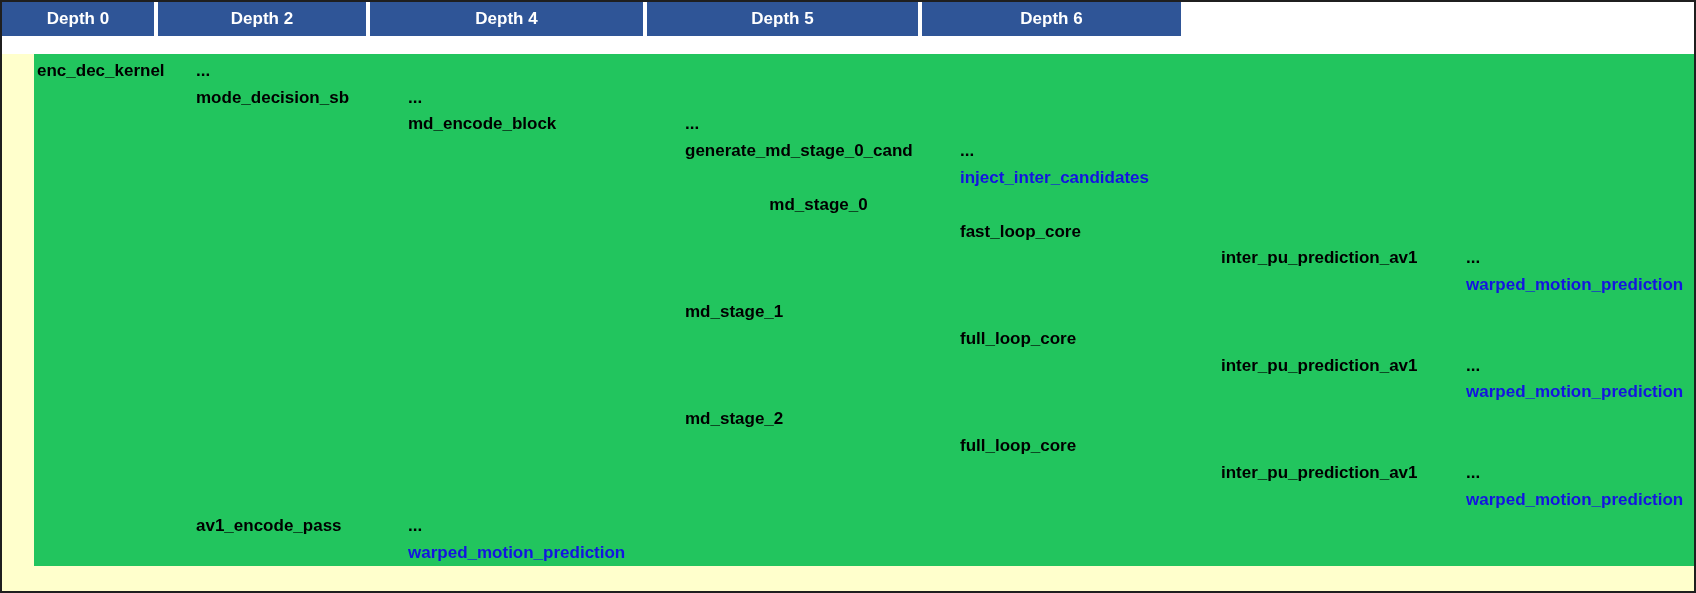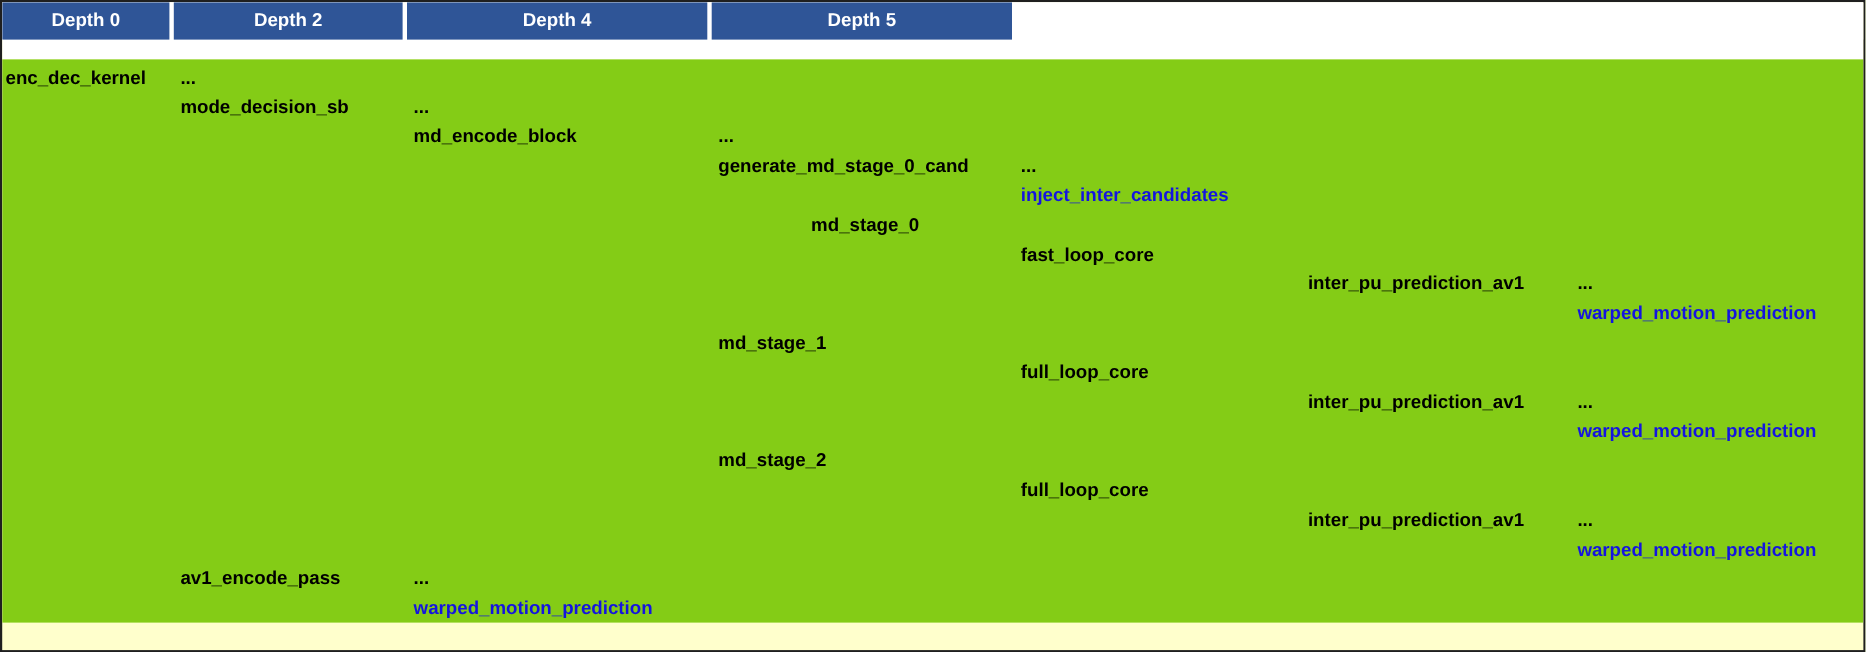--- a/index.html
+++ b/index.html
@@ -37,22 +37,23 @@
     display: flex;
     align-items: center;
     justify-content: center;
     margin: 0 2px;
     white-space: nowrap;
   }
   .hcell:first-child { margin-left: 0; }
   .hcell:last-child  { margin-right: 0; }
   
   .tbody {
-    background: #84cc16;
+    background: #22c55e;
     padding-top: 3px;
+    margin-left: 32px;
   }
   .row {
     display: grid;
     grid-template-columns: 154px 212px 277px 275px 261px 245px 268px;
     height: 26.8px;
     align-items: center;
   }
   .cell {
     font-weight: bold;
     font-size: 17px;
@@ -67,20 +68,21 @@
 </head>
 <body>
 
 <div class="figure">
   <div class="hdr-wrap">
     <div class="hdr" id="hdr">
         <div class="hcell">Depth 0</div>
         <div class="hcell">Depth 2</div>
         <div class="hcell">Depth 4</div>
         <div class="hcell">Depth 5</div>
+        <div class="hcell">Depth 6</div>
       </div>
   </div>
   <div class="tbody" id="tbody">
       <div class="row">
         <div class="cell depth0" style="grid-column: 1;">enc_dec_kernel</div>
         <div class="cell depth1" style="grid-column: 2;">...</div>
       </div>
       <div class="row">
         <div class="cell depth1" style="grid-column: 2;">mode_decision_sb</div>
         <div class="cell depth2" style="grid-column: 3;">...</div>

